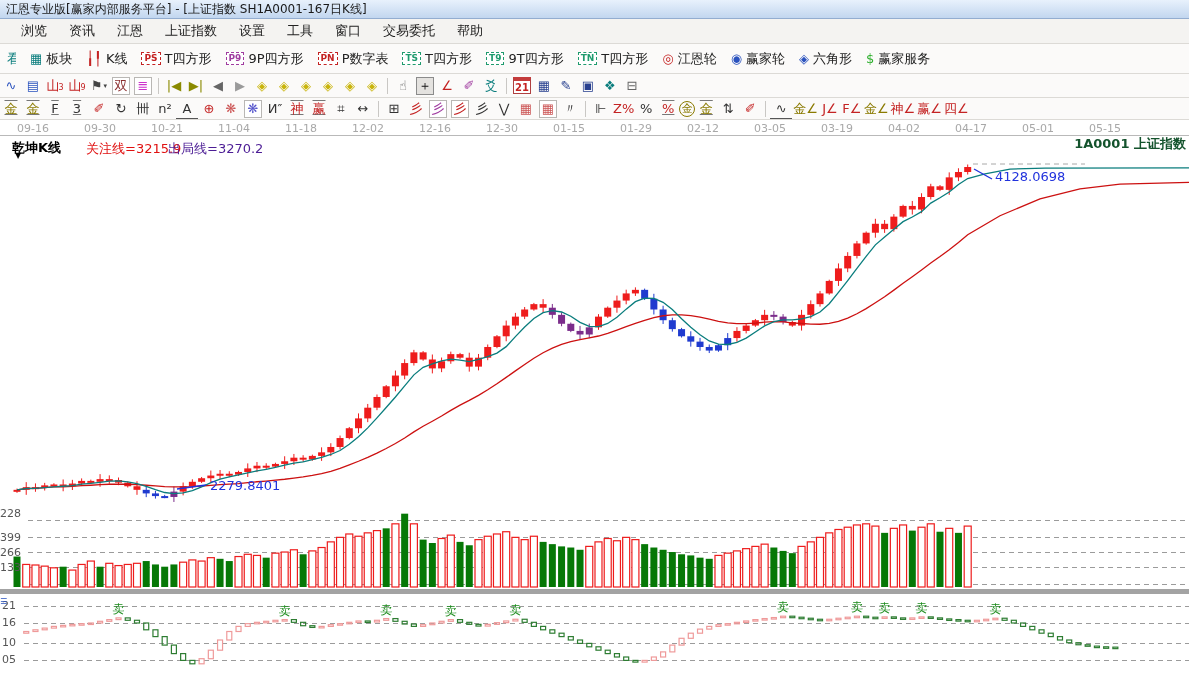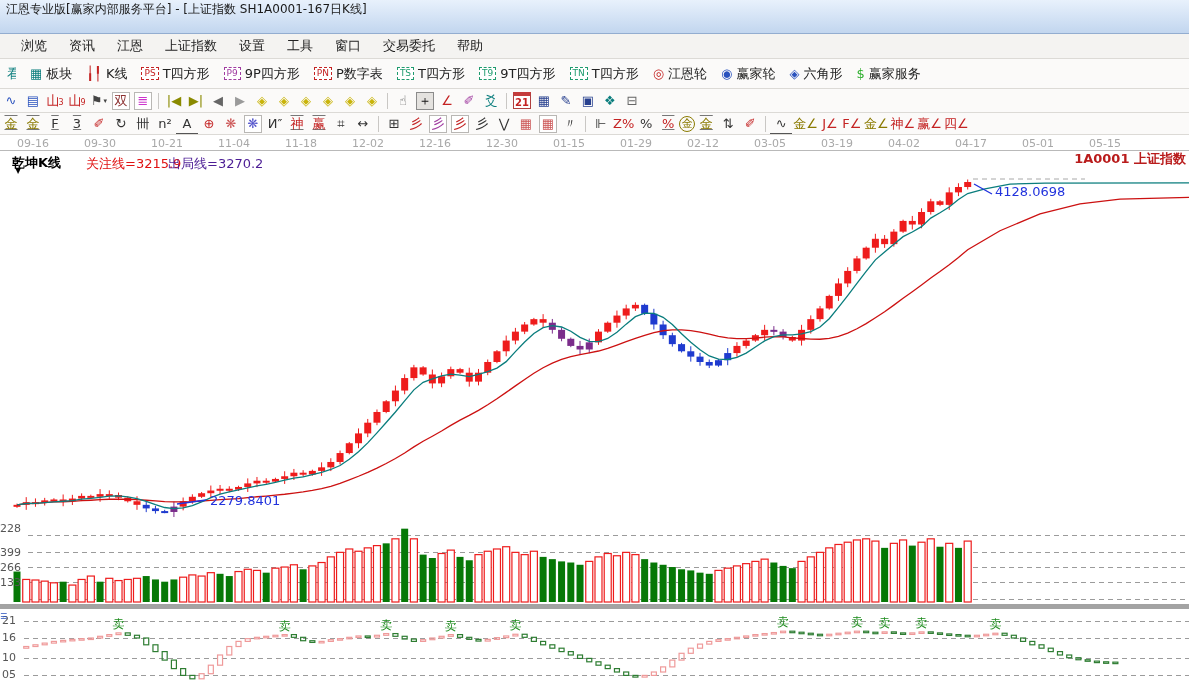--- a/index.html
+++ b/index.html
@@ -1,30 +1,30 @@
 <!DOCTYPE html>
 <html><head>
 <meta charset="utf-8">
 <style>
   * { box-sizing: border-box; margin: 0; padding: 0; }
   html,body { width:1189px; height:682px; overflow:hidden; background:#fff;
     font-family:"DejaVu Sans","Liberation Sans",sans-serif; }
-  .titlebar { height:34px; background:linear-gradient(#e8f1fc,#c2d6ef);
+  .titlebar { height:19px; background:linear-gradient(#e8f1fc,#c2d6ef);
     border-bottom:1px solid #93add0; font-size:12px; line-height:19px;
     padding-left:6px; color:#1a1a1a; white-space:nowrap; }
   .menubar { height:25px; background:#f4f3f1; border-bottom:1px solid #dcdad6;
     display:flex; align-items:center; font-size:13px; padding-left:10px; color:#222; }
   .menu-item { padding:2px 11px; cursor:default; }
   .toolbar { display:flex; align-items:center; background:#fbfaf9;
     border-bottom:1px solid #dcdad6; white-space:nowrap; }
   .tb1 { height:30px; font-size:13px; color:#222; }
   .tb2 { height:24px; }
   .tb3 { height:22px; }
   .tb-btn { display:inline-flex; align-items:center; gap:4px; padding:0 7px; height:100%; }
-  .badge { font-size:9px; font-weight:normal; border:1px dashed; padding:0 2px;
+  .badge { font-size:9px; font-weight:bold; border:1px dashed; padding:0 2px;
     line-height:11px; background:#fff; }
   .g { display:inline-flex; align-items:center; justify-content:center;
     min-width:22px; height:100%; font-size:13px; padding:0 1px; }
   .g .sub { font-size:8px; margin-left:-1px; margin-top:4px; }
   .g .caret { font-size:7px; color:#444; margin-left:1px; }
   .boxed { border:1px solid #b9b7b4; background:#fff; margin:0 2px; height:18px; min-width:18px; }
   .pressed { border:1px solid #8b8b8b; background:#e4e2df; margin:0 2px; height:18px; min-width:18px; }
   .cal { border:1px solid #b04040; border-top:4px solid #c43c3c; background:#fff;
     font-size:10px; font-weight:bold; height:17px; min-width:17px; margin:0 2px; }
   .lined { text-decoration:overline underline; text-decoration-color:#777; }
@@ -32,21 +32,21 @@
   .circled { border:1px solid #8a7a00; border-radius:50%; height:16px; min-width:16px; font-size:11px; }
   .sep { width:1px; height:16px; background:#c9c7c4; margin:0 4px; flex:0 0 1px; }
   .clip { display:inline-block; width:9px; overflow:hidden; color:#0a7d7d; font-size:13px; }
   .chartwrap { position:relative; height:557px; background:#fff; }
   .chartwrap svg { position:absolute; left:0; top:0; }
   .ovl { position:absolute; white-space:nowrap; }
   .ind-name { left:12px; top:19px; font-size:13px; font-weight:bold; color:#000; }
   .ind-caret { left:15px; top:31px; font-size:8px; color:#000; }
   .attn { left:86px; top:20px; font-size:13px; color:#e01111; }
   .exit { left:168px; top:20px; font-size:13px; color:#4c1d95; }
-  .symbol { right:3px; top:15px; font-size:13px; font-weight:bold; color:#b91c1c;text-align:right; }
+  .symbol { right:3px; top:15px; font-size:13px; font-weight:bold; color:#14532d;text-align:right; }
   .ann-low { left:210px; top:358px; font-size:13px; color:#2233dd; }
   .ann-high { left:995px; top:49px; font-size:13px; color:#2233dd; }
 </style>
 </head>
 <body>
 
 <div class="titlebar">
   <span>江恩专业版[赢家内部服务平台] - [上证指数  SH1A0001-167日K线]</span>
 </div>
 <div class="menubar" id="menubar">

